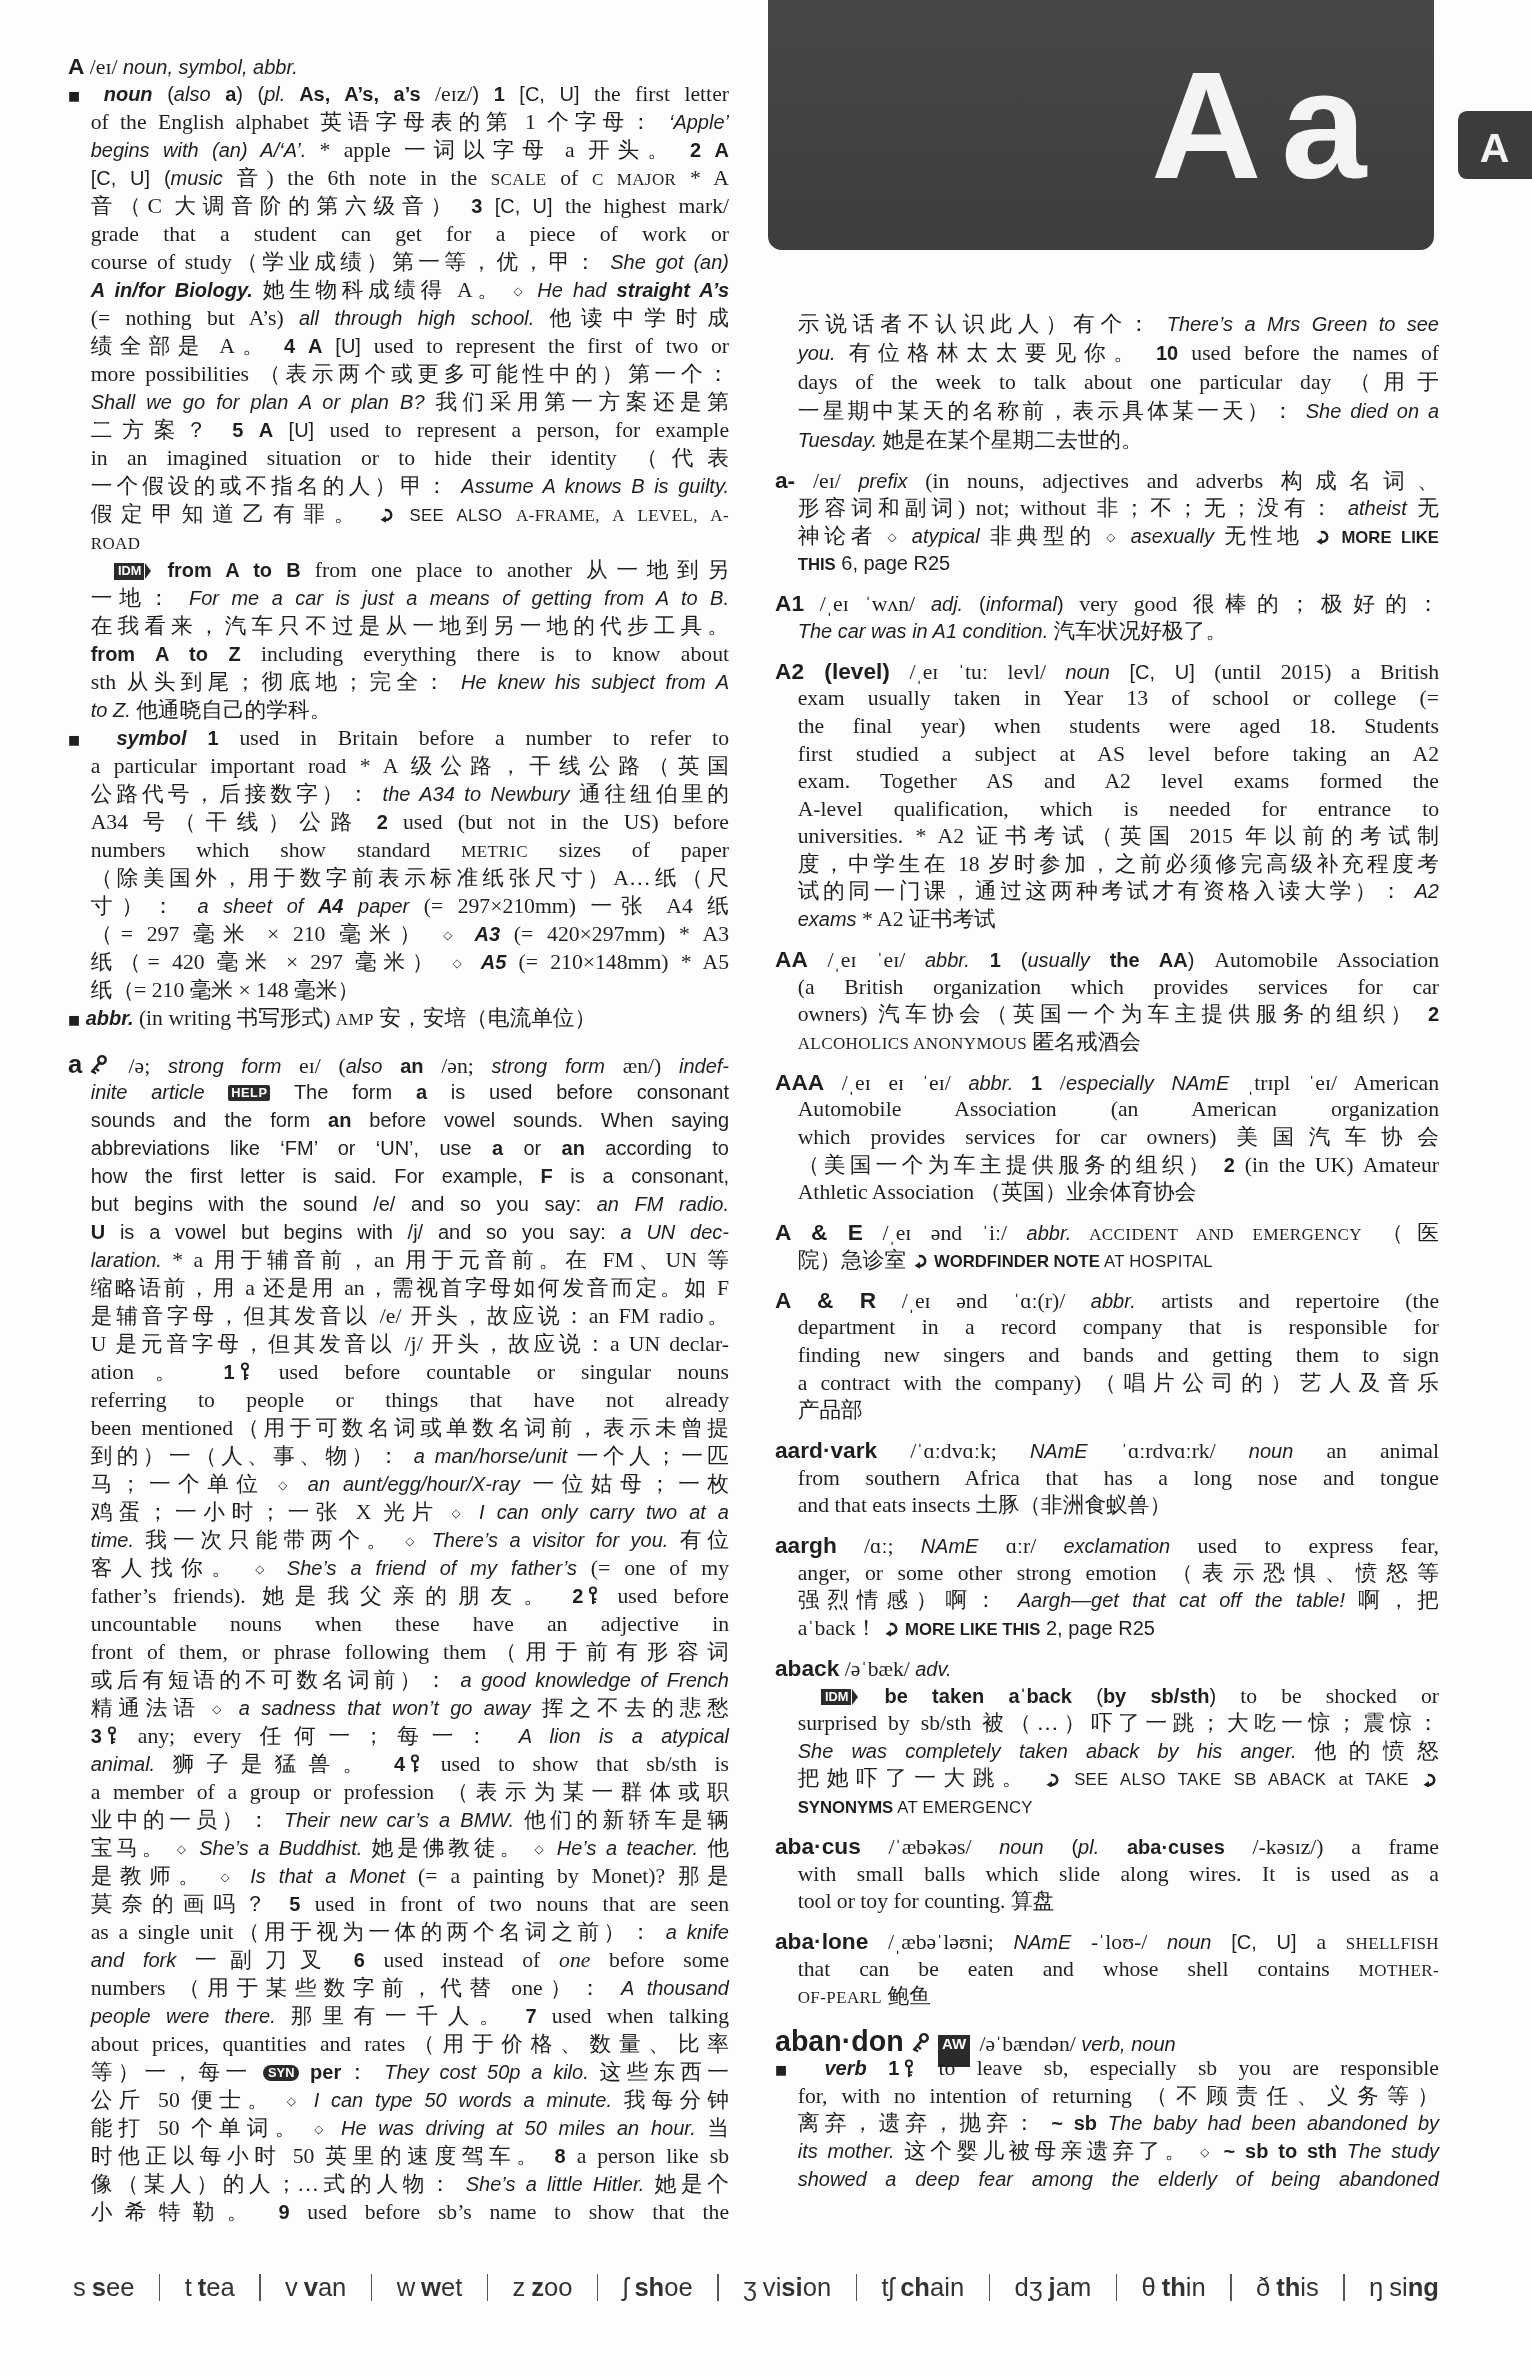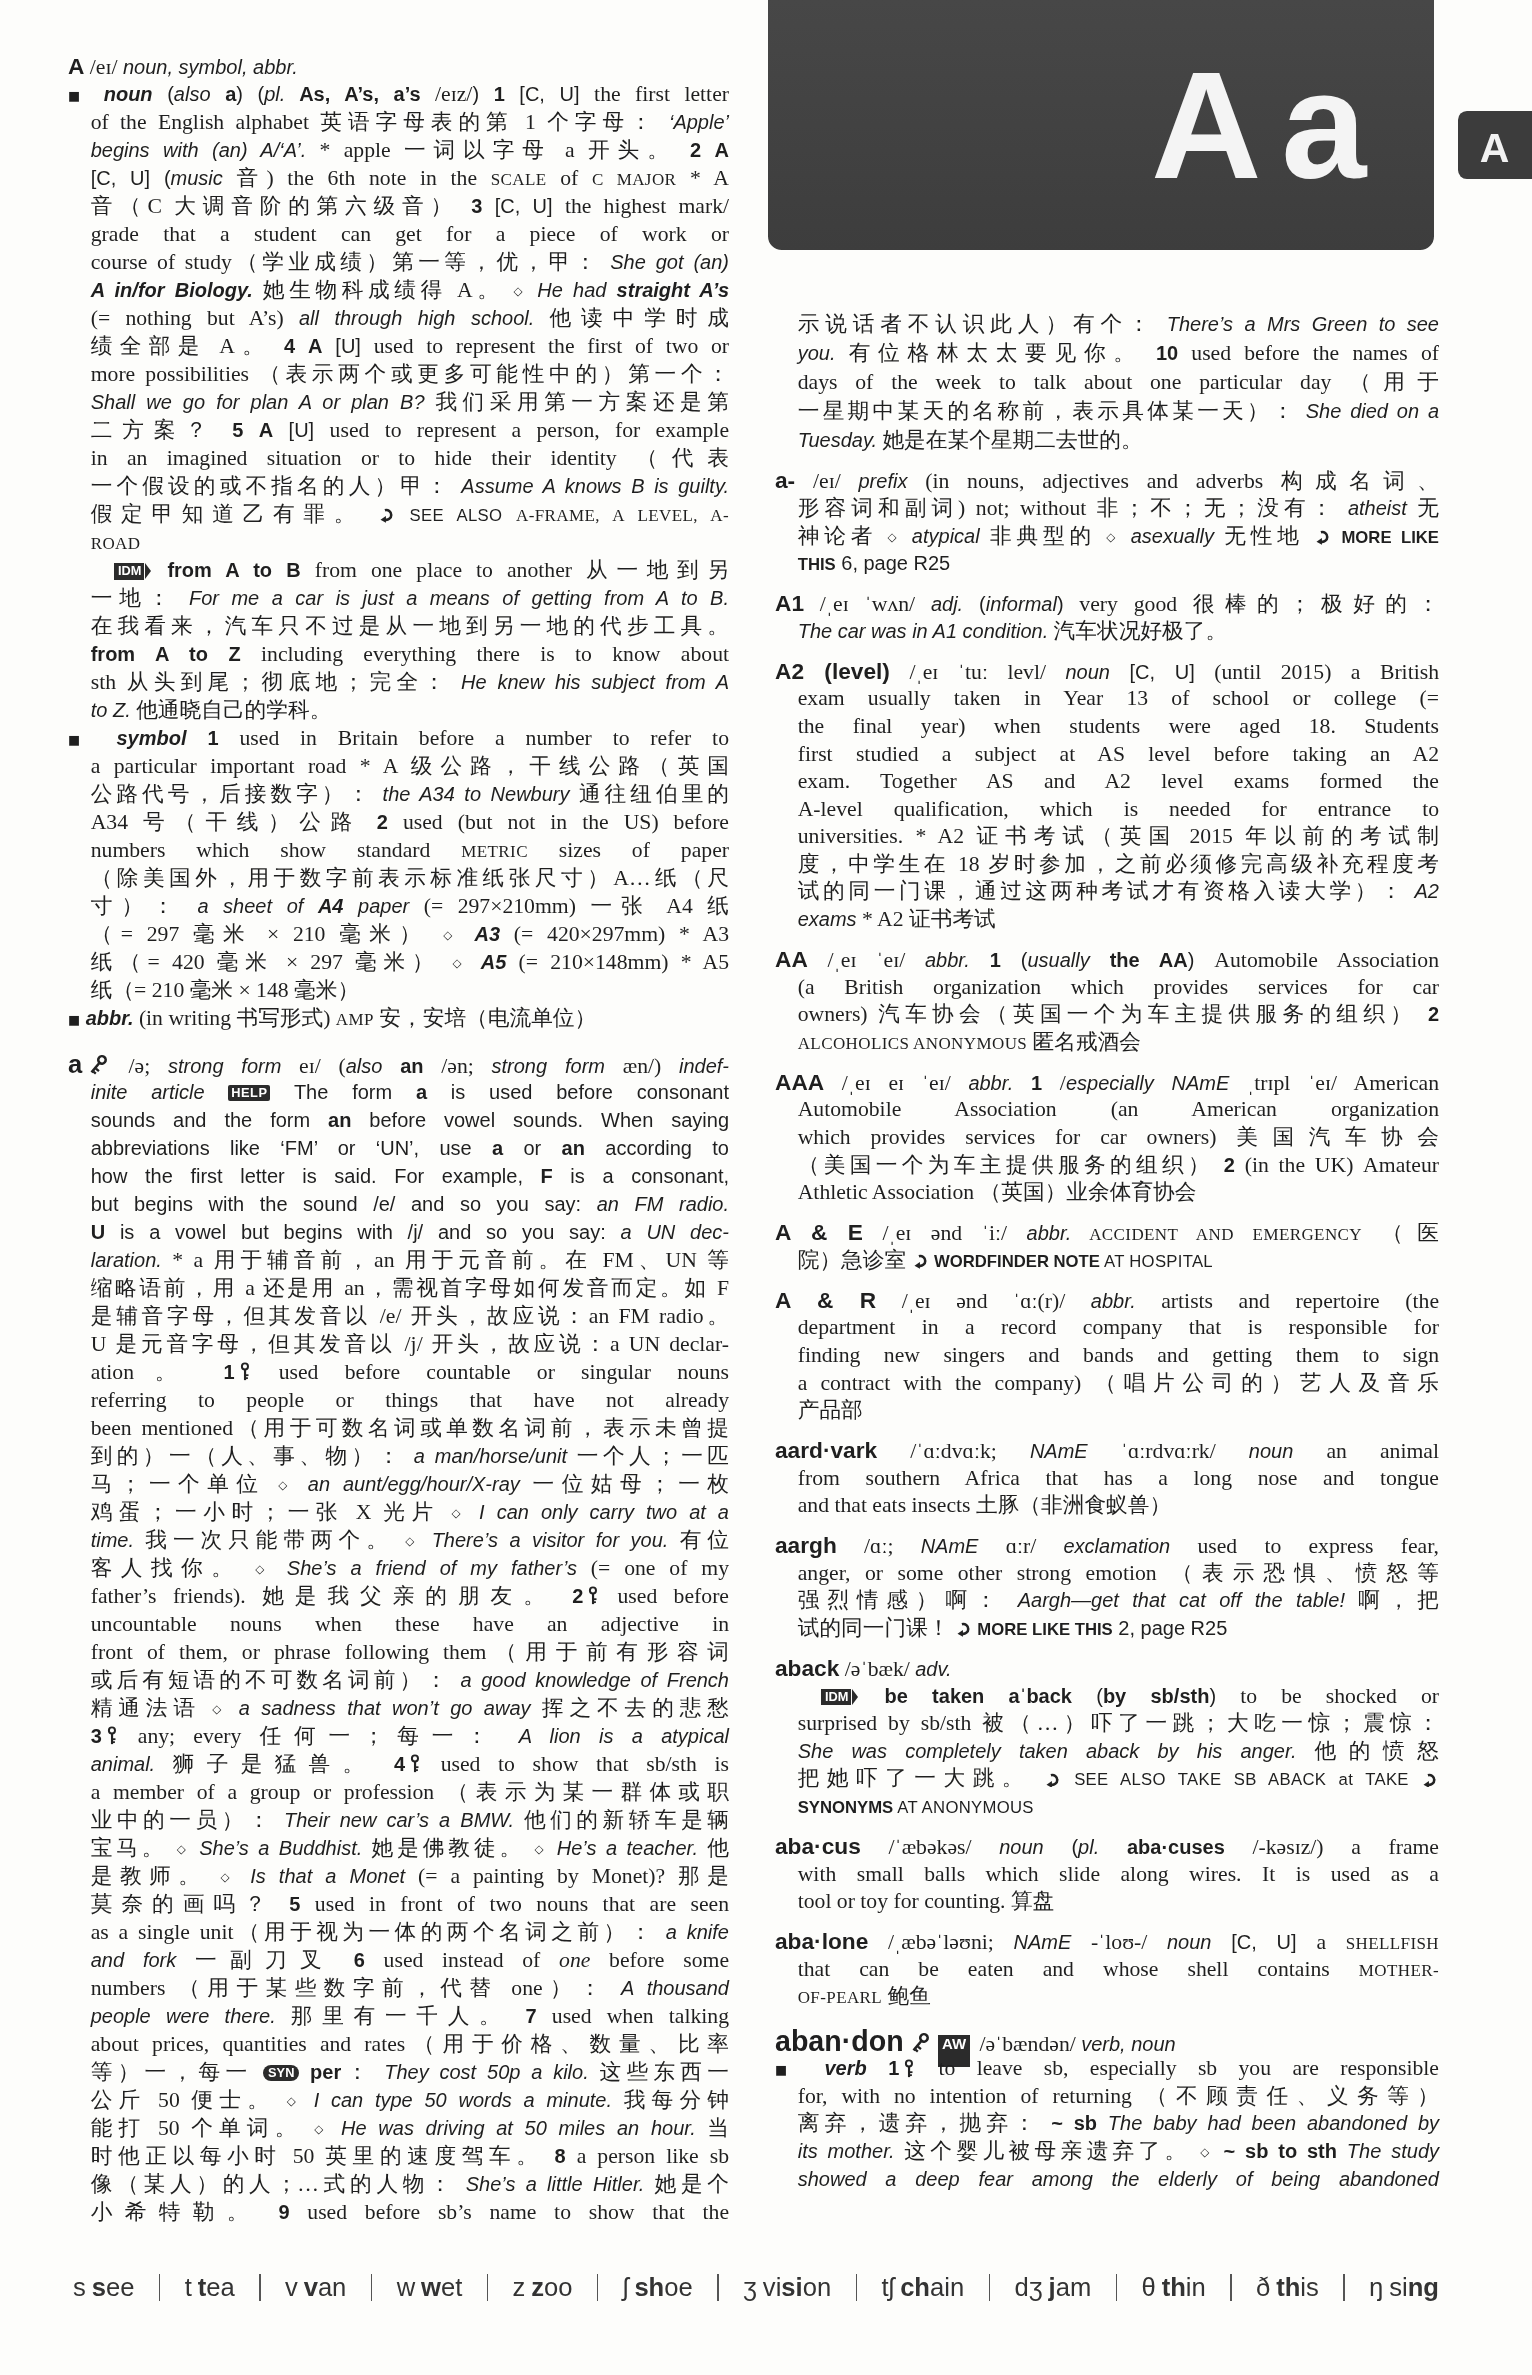--- a/index.html
+++ b/index.html
@@ -275,38 +275,38 @@
     </div>
     <div class="entry">
       <div class="ln out"><span class="seg-hw">aard·vark</span><span class="seg-t"> /ˈɑːdvɑːk; </span><span class="seg-si">NAmE</span><span class="seg-t"> ˈɑːrdvɑːrk/ </span><span class="seg-si">noun</span><span class="seg-t"> an animal</span></div>
       <div class="ln"><span class="seg-t">from southern Africa that has a long nose and tongue</span></div>
       <div class="ln end"><span class="seg-t">and that eats insects 土豚（非洲食蚁兽）</span></div>
     </div>
     <div class="entry">
       <div class="ln out"><span class="seg-hw">aargh</span><span class="seg-t"> /ɑː; </span><span class="seg-si">NAmE</span><span class="seg-t"> ɑːr/ </span><span class="seg-si">exclamation</span><span class="seg-t"> used to express fear,</span></div>
       <div class="ln"><span class="seg-t">anger, or some other strong emotion （表示恐惧、愤怒等</span></div>
       <div class="ln"><span class="seg-t">强烈情感）啊： </span><span class="seg-si">Aargh—get that cat off the table!</span><span class="seg-t"> 啊，把</span></div>
-      <div class="ln end"><span class="seg-t">试的同一门课！ </span><span class="ico ico-xref"><svg width="15.8" height="15.8" viewBox="0 0 16 16">
+      <div class="ln end"><span class="seg-t">aˈback！ </span><span class="ico ico-xref"><svg width="15.8" height="15.8" viewBox="0 0 16 16">
             <path d="M6 3.2 A5 5 0 1 1 6 12.8" fill="none" stroke="#222" stroke-width="2.6"></path>
             <path d="M1.5 12.8 L7 9 L7 16 Z" fill="#222"></path>
           </svg></span><span class="seg-xb"> MORE LIKE THIS</span><span class="seg-s"> 2, page R25</span></div>
     </div>
     <div class="entry">
       <div class="ln out end"><span class="seg-hw">aback</span><span class="seg-t"> /əˈbæk/ </span><span class="seg-si">adv.</span></div>
       <div class="ln out"><span class="badge badge-idm">IDM</span><span class="seg-sb"> be taken aˈback</span><span class="seg-s"> (</span><span class="seg-sb">by sb/sth</span><span class="seg-s">)</span><span class="seg-t"> to be shocked or</span></div>
       <div class="ln"><span class="seg-t">surprised by sb/sth 被（…）吓了一跳；大吃一惊；震惊：</span></div>
       <div class="ln"><span class="seg-si">She was completely taken aback by his anger.</span><span class="seg-t"> 他的愤怒</span></div>
       <div class="ln"><span class="seg-t">把她吓了一大跳。 </span><span class="ico ico-xref"><svg width="15.8" height="15.8" viewBox="0 0 16 16">
             <path d="M6 3.2 A5 5 0 1 1 6 12.8" fill="none" stroke="#222" stroke-width="2.6"></path>
             <path d="M1.5 12.8 L7 9 L7 16 Z" fill="#222"></path>
           </svg></span><span class="seg-xs"> SEE ALSO TAKE SB ABACK at TAKE </span><span class="ico ico-xref"><svg width="15.8" height="15.8" viewBox="0 0 16 16">
             <path d="M6 3.2 A5 5 0 1 1 6 12.8" fill="none" stroke="#222" stroke-width="2.6"></path>
             <path d="M1.5 12.8 L7 9 L7 16 Z" fill="#222"></path>
           </svg></span></div>
-      <div class="ln end"><span class="seg-xb">SYNONYMS</span><span class="seg-xs"> AT ANONYMOUS</span></div>
+      <div class="ln end"><span class="seg-xb">SYNONYMS</span><span class="seg-xs"> AT EMERGENCY</span></div>
     </div>
     <div class="entry">
       <div class="ln out"><span class="seg-hw">aba·cus</span><span class="seg-t"> /ˈæbəkəs/ </span><span class="seg-si">noun</span><span class="seg-s"> (</span><span class="seg-si">pl.</span><span class="seg-sb"> aba·cuses</span><span class="seg-t"> /-kəsɪz/) a frame</span></div>
       <div class="ln"><span class="seg-t">with small balls which slide along wires. It is used as a</span></div>
       <div class="ln end"><span class="seg-t">tool or toy for counting. 算盘</span></div>
     </div>
     <div class="entry">
       <div class="ln out"><span class="seg-hw">aba·lone</span><span class="seg-t"> /ˌæbəˈləʊni; </span><span class="seg-si">NAmE</span><span class="seg-t"> -ˈloʊ-/ </span><span class="seg-si">noun</span><span class="seg-s"> [C, U] </span><span class="seg-t">a </span><span class="seg-sc">SHELLFISH</span></div>
       <div class="ln"><span class="seg-t">that can be eaten and whose shell contains </span><span class="seg-sc">MOTHER-</span></div>
       <div class="ln end"><span class="seg-sc">OF-PEARL</span><span class="seg-t"> 鲍鱼</span></div>

